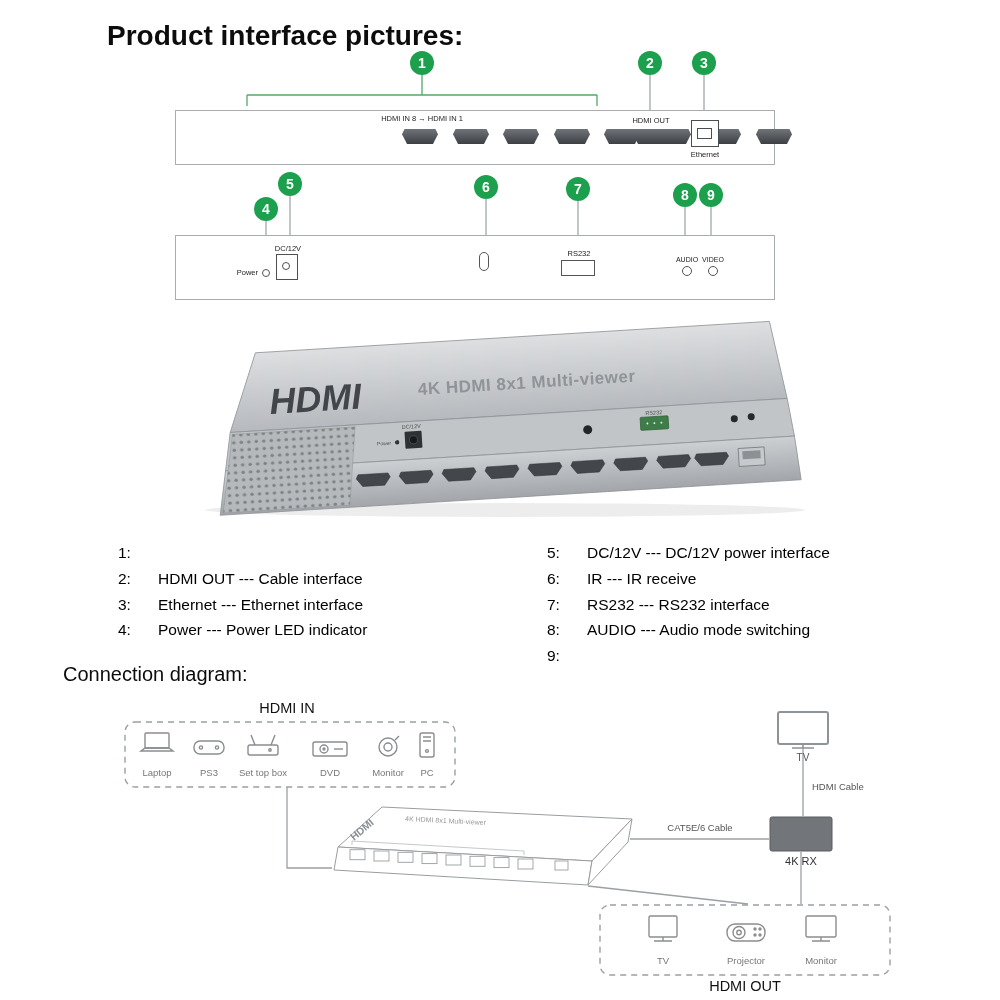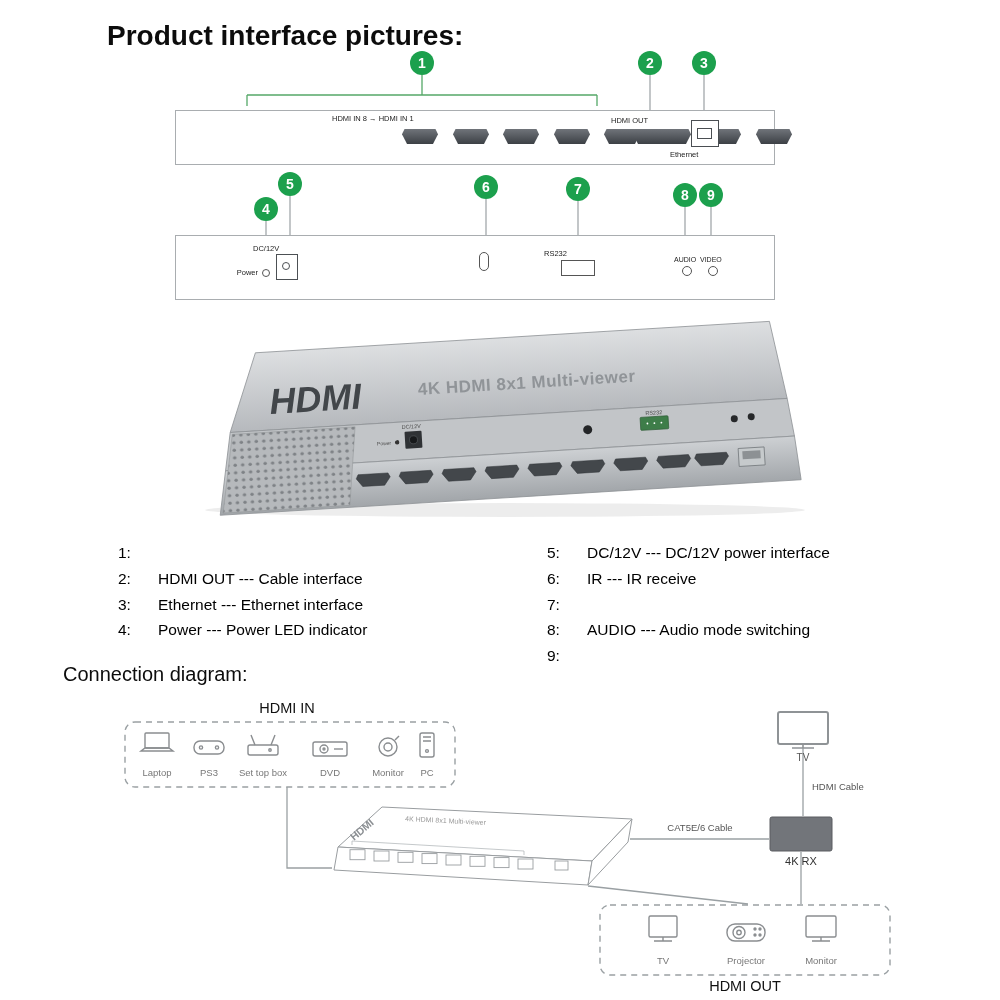--- a/index.html
+++ b/index.html
@@ -11,21 +11,21 @@
   h1.title { position:absolute; left:107px; top:20px; font-size:28px; font-weight:bold; color:#0c0c0c; }
   h2.subtitle { position:absolute; left:63px; top:663px; font-size:20px; font-weight:normal; color:#0c0c0c; }
 
   .callout {
     position:absolute; width:24px; height:24px; border-radius:50%;
     background:#1ca04d; color:#fff; font-size:14px; font-weight:bold;
     display:flex; align-items:center; justify-content:center;
   }
 
   .panel { position:absolute; border:1px solid #a9adb0; background:#fff; }
-  .plabel { position:absolute; font-size:7.5px; color:#222; text-align:left; white-space:nowrap; }
+  .plabel { position:absolute; font-size:7.5px; color:#222; text-align:center; white-space:nowrap; }
   .hport {
     position:absolute; width:36px; height:15px;
     background:linear-gradient(#70747a,#3c4045);
     clip-path:polygon(7% 0,93% 0,100% 35%,86% 100%,14% 100%,0 35%);
   }
   .eth { position:absolute; width:28px; height:27px; border:1.5px solid #4a4e52; background:#fff; }
   .eth .pins { position:absolute; left:5px; top:7px; width:15px; height:11px; border:1px solid #4a4e52; }
   .dcjack { position:absolute; width:22px; height:26px; border:1.5px solid #4c5054; background:#fff; }
   .dcjack .hole { position:absolute; left:5px; top:7px; width:8px; height:8px; border:1.5px solid #4c5054; border-radius:50%; }
   .led { position:absolute; width:8px; height:8px; border:1.5px solid #555; border-radius:50%; background:#fff; }
@@ -178,20 +178,21 @@
   <div class="legend-row">
       <span class="lnum">5:</span>
       <span>DC/12V --- DC/12V power interface</span>
     </div>
   <div class="legend-row">
       <span class="lnum">6:</span>
       <span>IR --- IR receive</span>
     </div>
   <div class="legend-row">
       <span class="lnum">7:</span>
+      <span>RS232 --- RS232 interface</span>
     </div>
   <div class="legend-row">
       <span class="lnum">8:</span>
       <span>AUDIO --- Audio mode switching</span>
     </div>
   <div class="legend-row">
       <span class="lnum">9:</span>
     </div>
 </div>
 

